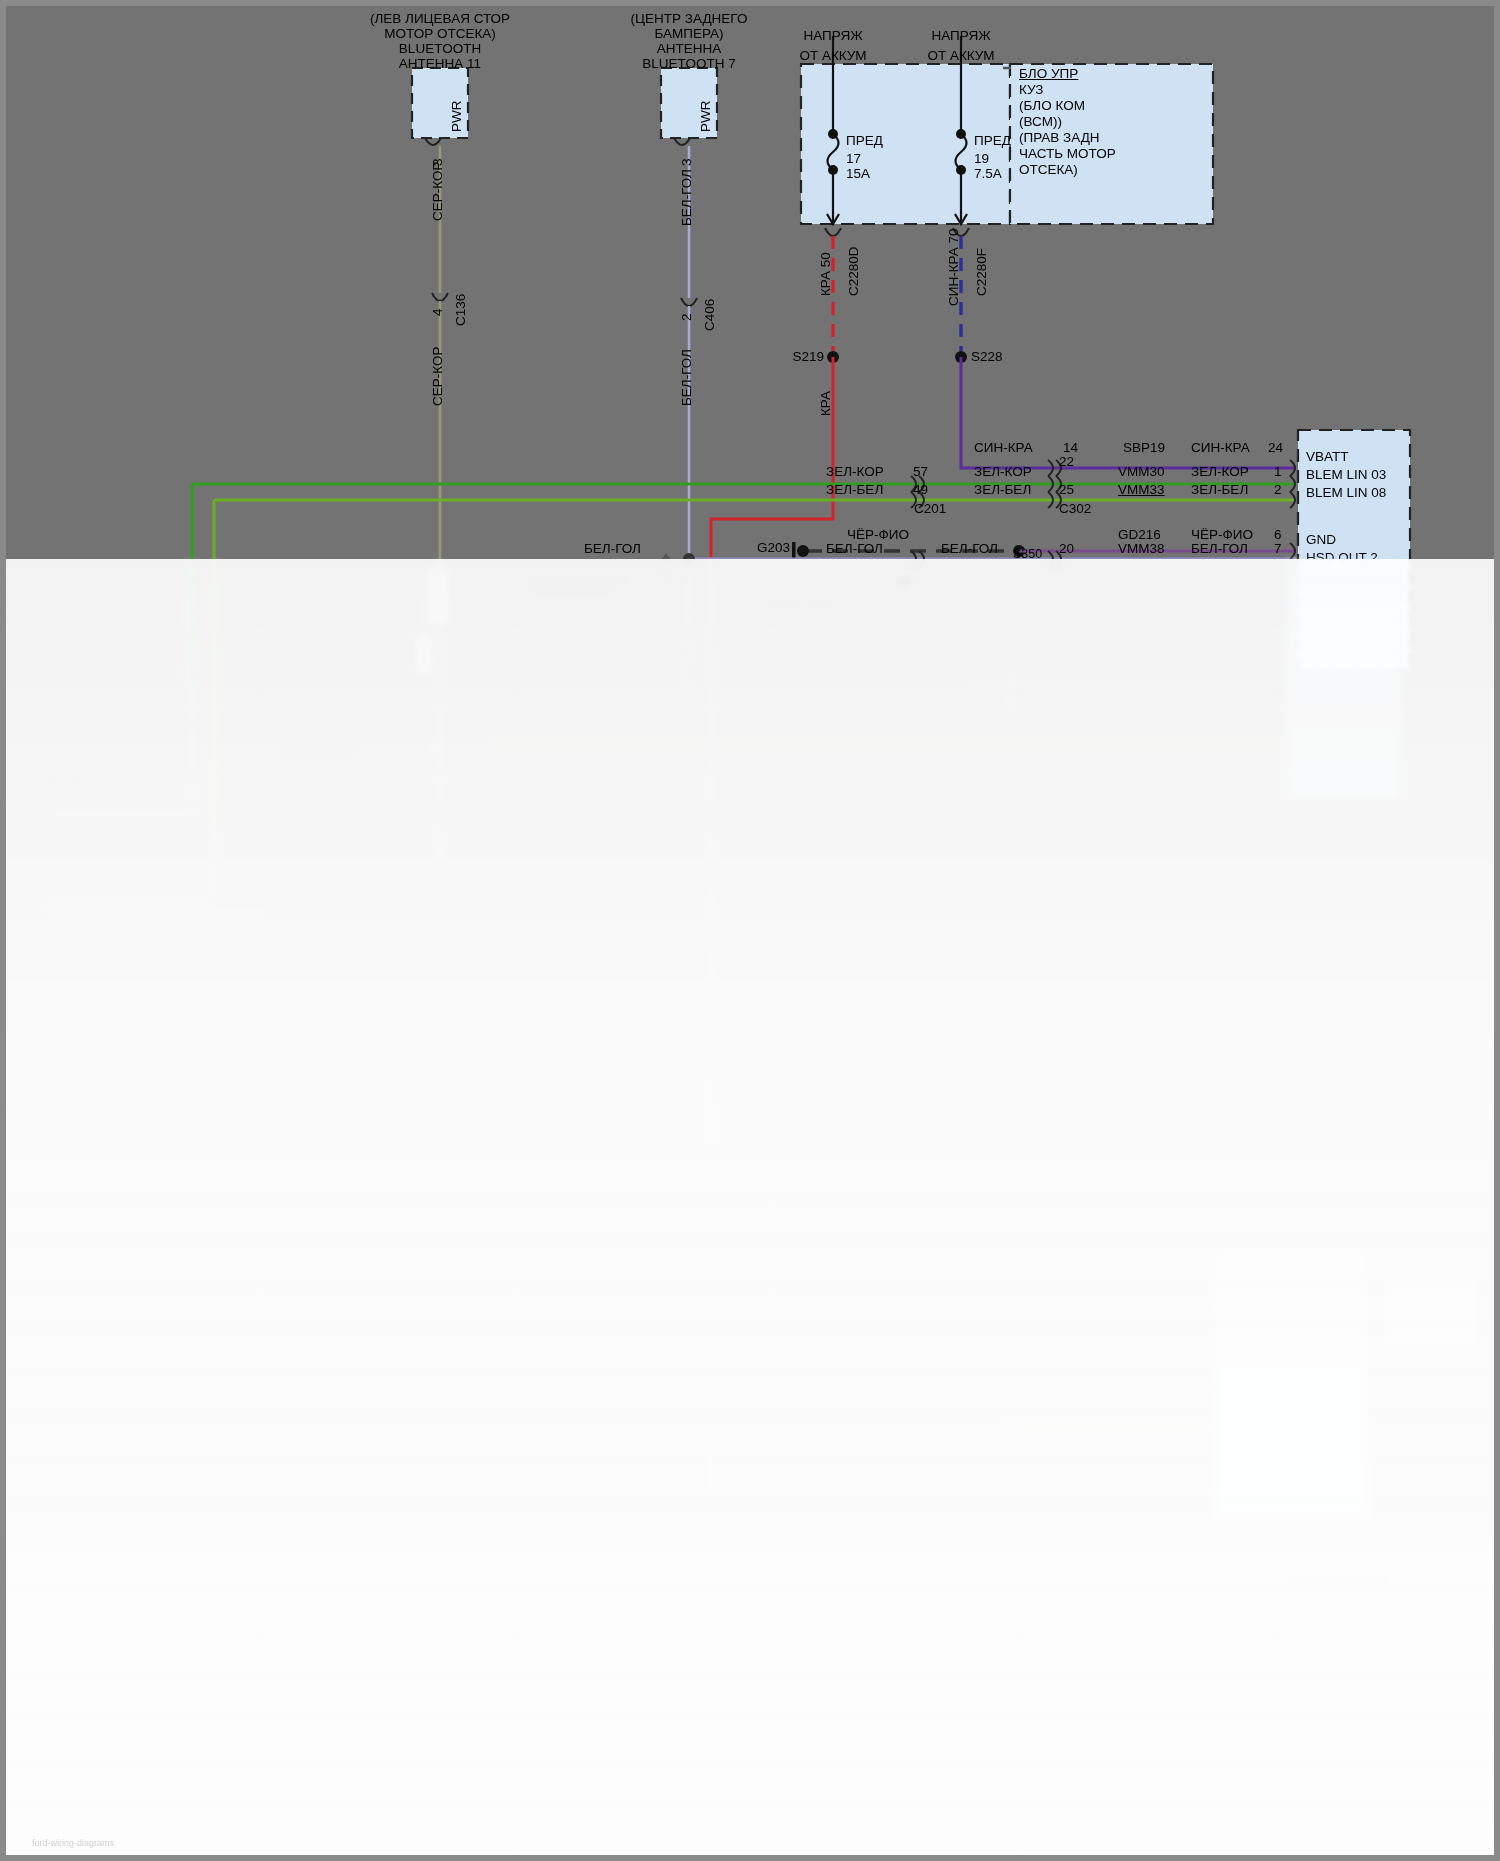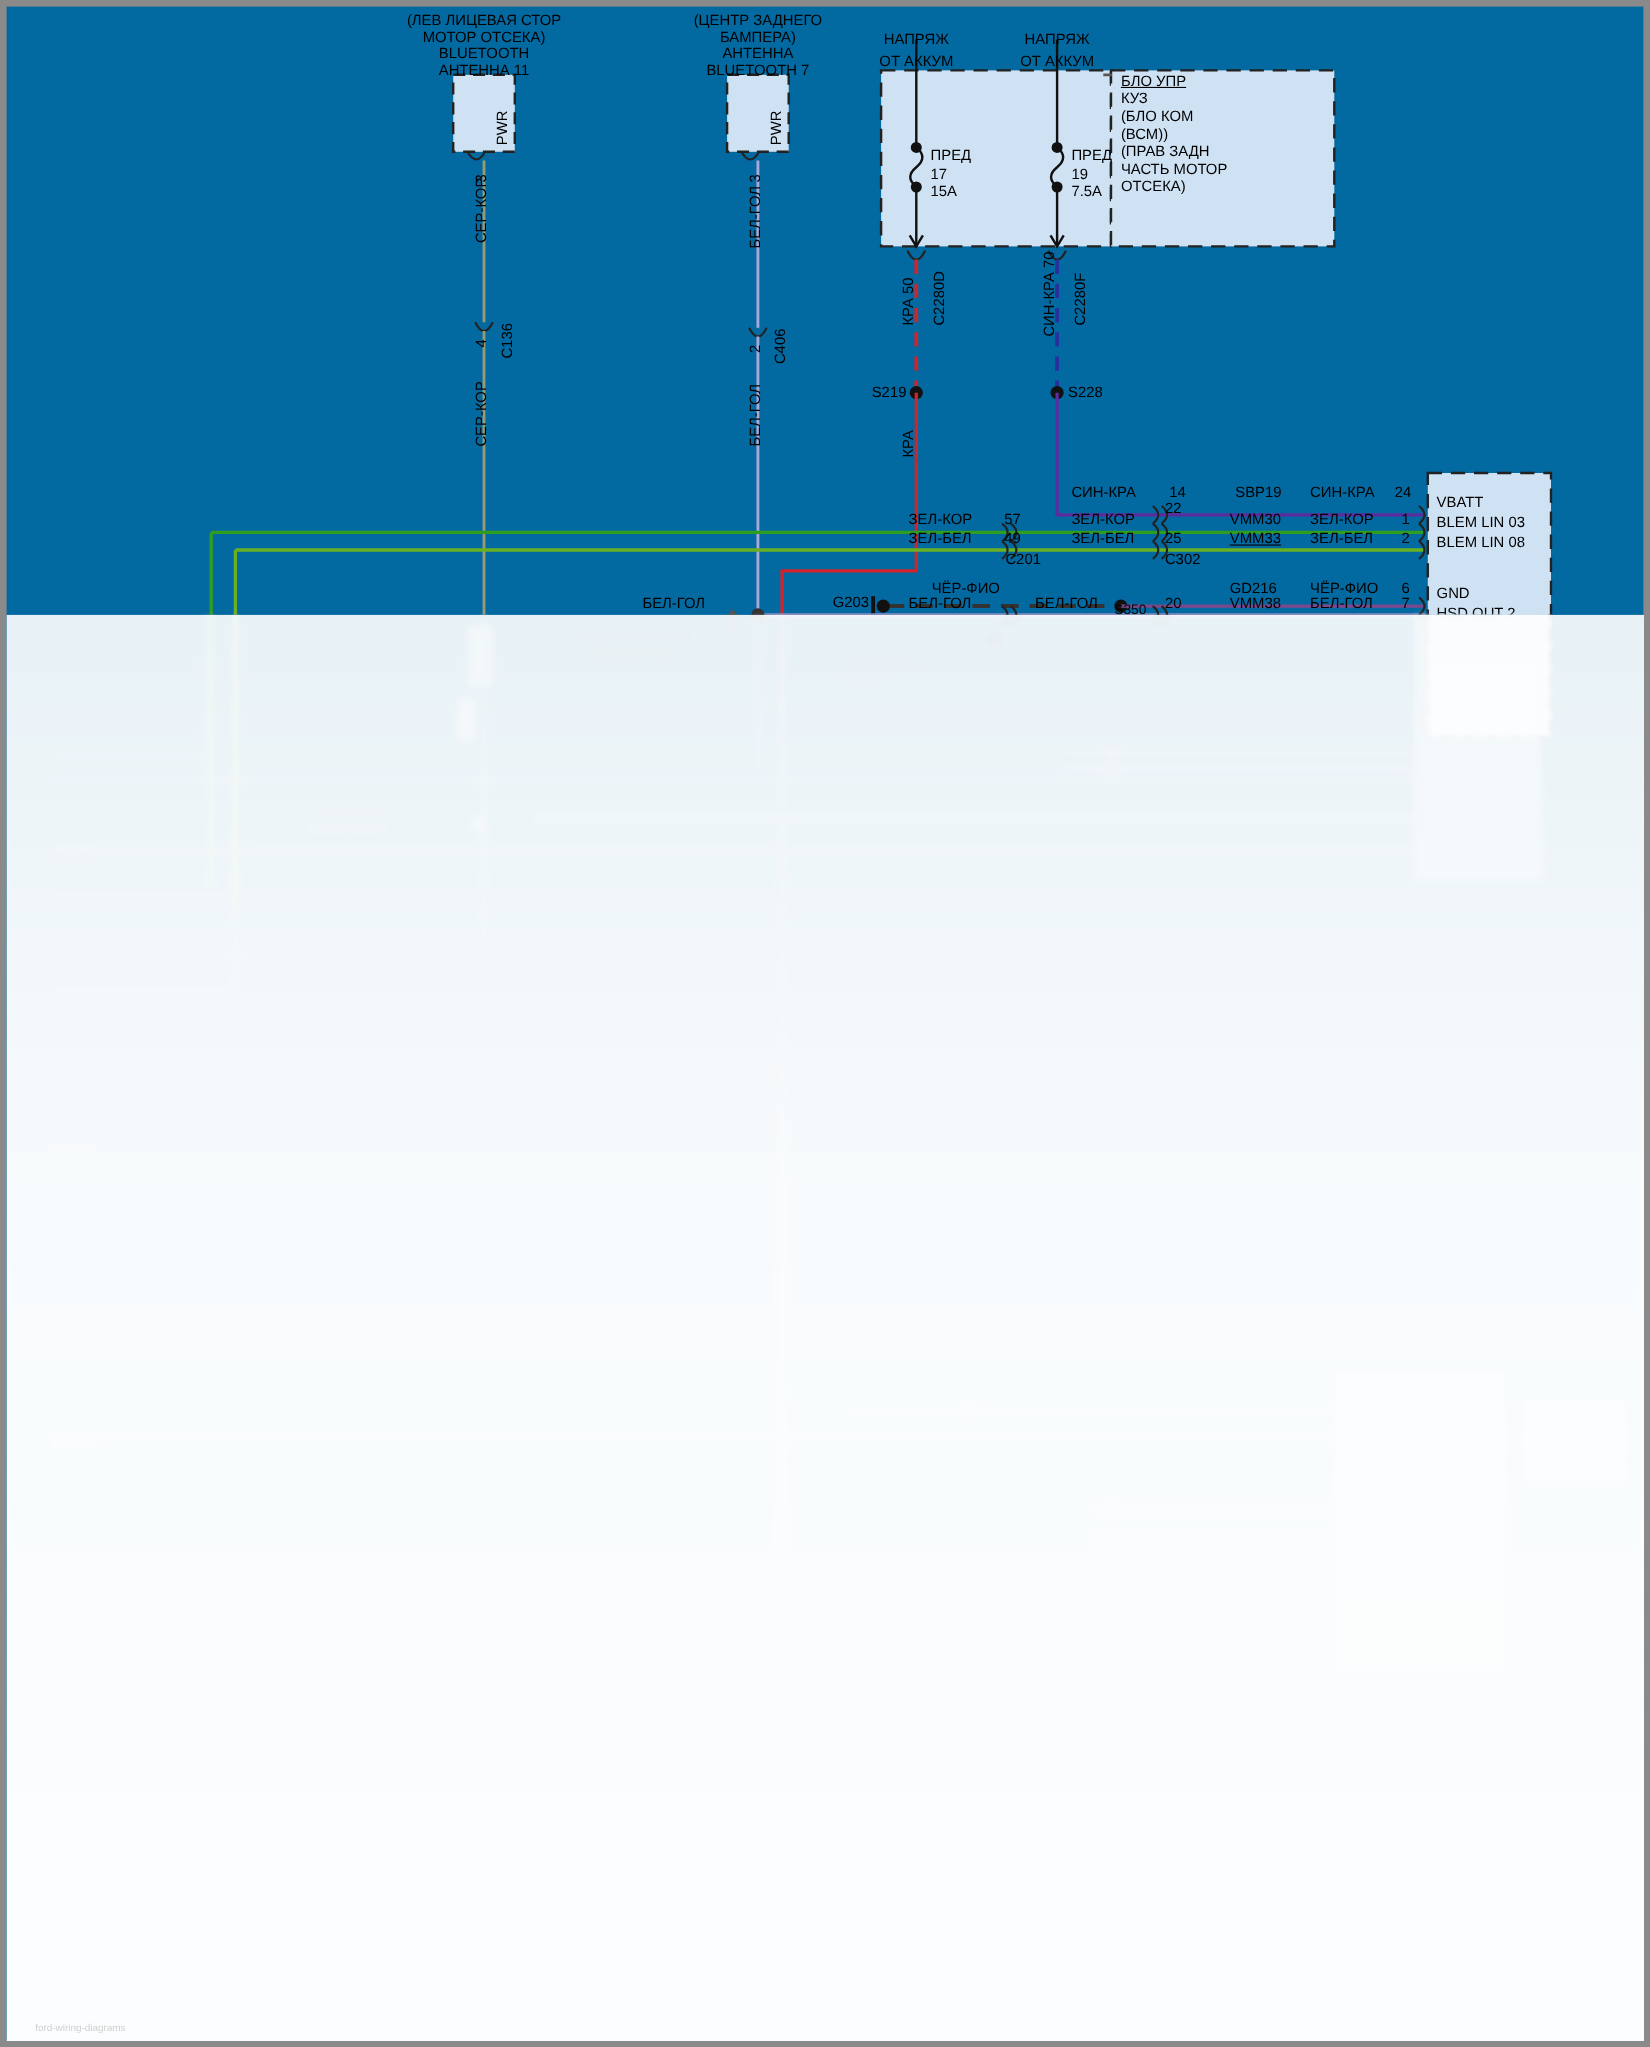--- a/index.html
+++ b/index.html
@@ -1,17 +1,17 @@
 <!DOCTYPE html>
 <html><head>
 <meta charset="utf-8">
 <style>
   html,body{margin:0;padding:0;background:#888;}
   #page{
-    position:relative;width:1500px;height:1861px;background:#0369a1;
+    position:relative;width:1500px;height:1861px;background:#737373;
     font-family:"Liberation Sans", sans-serif;
     overflow:hidden;
     box-sizing:border-box;
     border:6px solid #8a8a8a;
   }
   #canvas{position:absolute;left:0;top:0;width:1500px;height:1861px;}
   .lbl{position:absolute;font-size:13.5px;color:#000;white-space:nowrap;line-height:15px;}
   .lbl.c{text-align:center;transform:translateX(-50%);}
   .lbl.r{text-align:right;transform:translateX(-100%);}
   .vlbl{position:absolute;font-size:13.5px;color:#000;white-space:nowrap;

